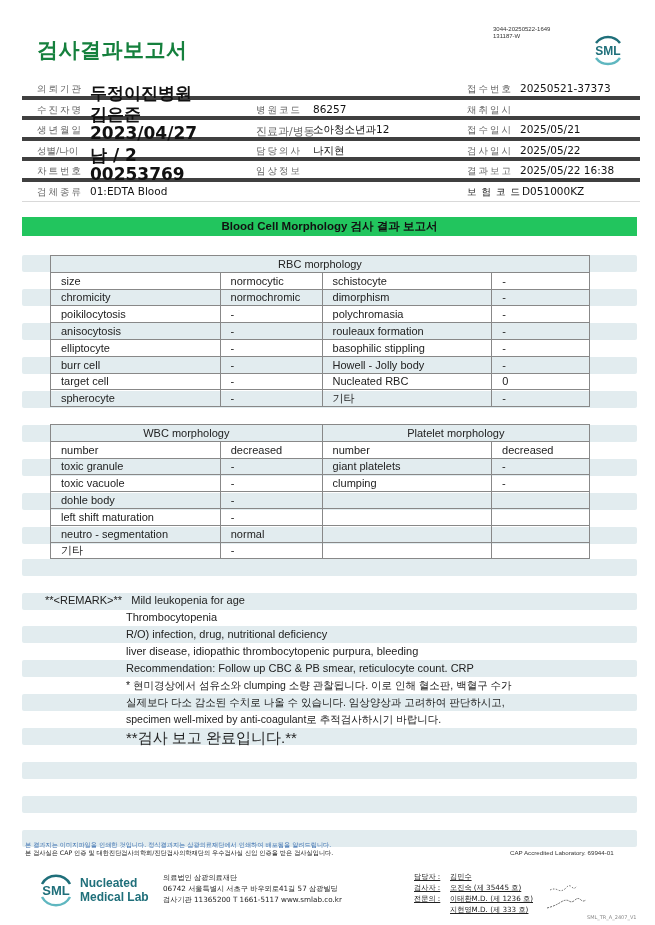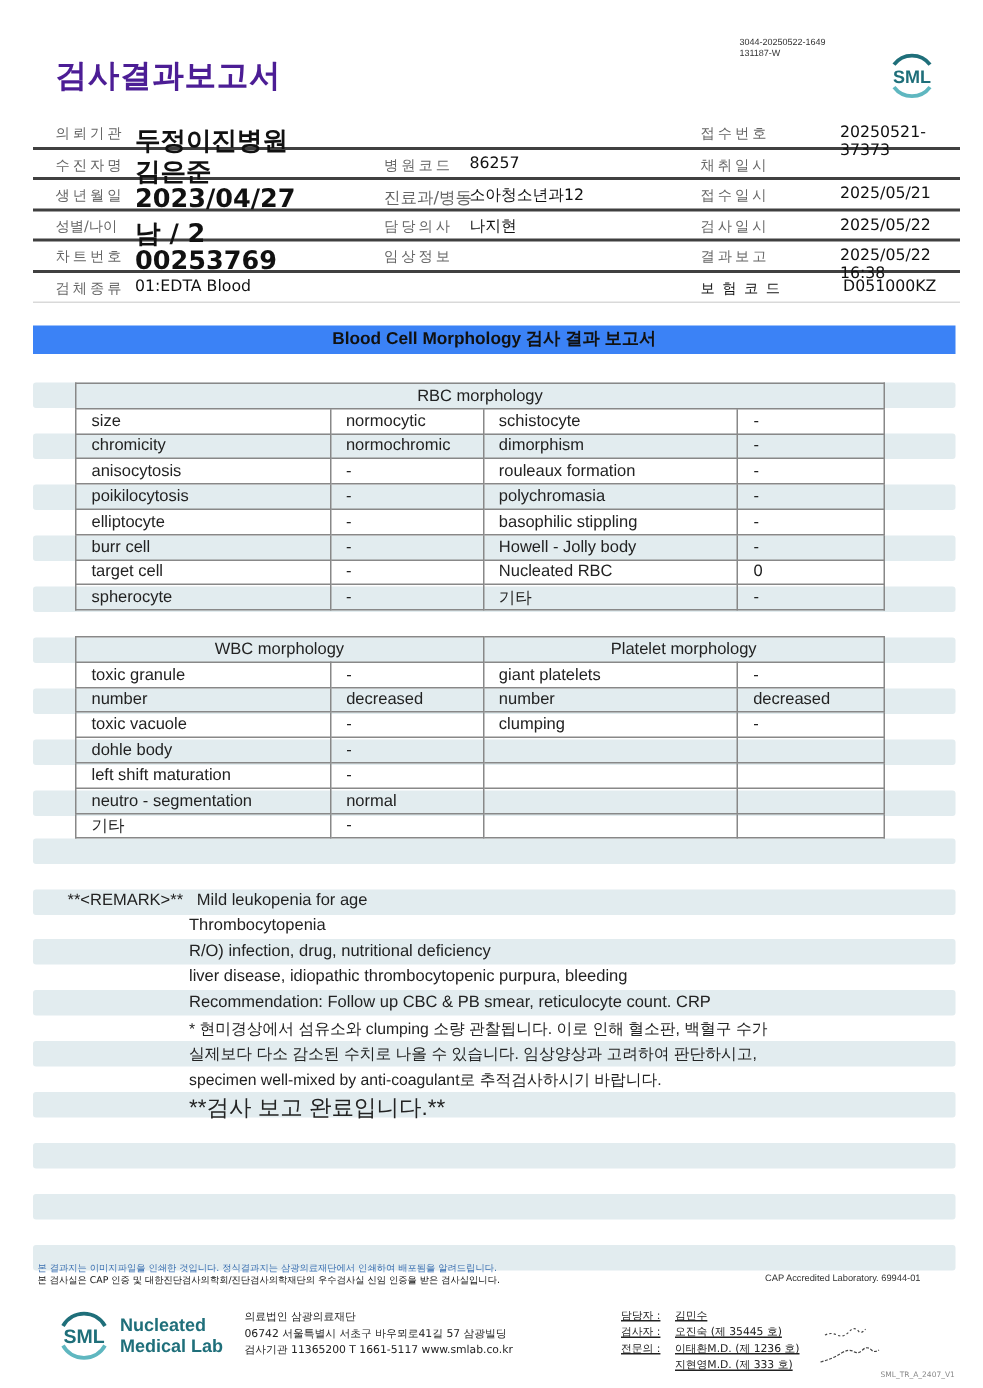--- a/index.html
+++ b/index.html
@@ -1,37 +1,37 @@
 <!DOCTYPE html>
 <html><head>
 <meta charset="utf-8">
 <style>
   * { box-sizing: border-box; margin: 0; padding: 0; }
   html, body { width: 655px; height: 925px; background: #ffffff; overflow: hidden; }
   body { position: relative; font-family: "DejaVu Sans", "Liberation Sans", sans-serif; color: #222; font-size: 10.5px; }
 
-  .title { position: absolute; left: 37px; top: 36px; font-size: 21px; font-weight: bold; color: #4c1d95; letter-spacing: 0.5px; }
+  .title { position: absolute; left: 37px; top: 36px; font-size: 21px; font-weight: bold; color: #15803d; letter-spacing: 0.5px; }
   .doc-id { position: absolute; left: 493px; top: 26px; font-size: 6px; line-height: 7px; color: #333; font-family: "Liberation Sans", sans-serif; }
   .logo-top { position: absolute; left: 588px; top: 30px; width: 40px; height: 40px; }
 
   
   .info { position: absolute; left: 22px; top: 79px; width: 618px; }
-  .info-row { position: relative; height: 20.5px; border-bottom: 2px solid #404040; }
+  .info-row { position: relative; height: 20.5px; border-bottom: 4px solid #404040; }
   .info-row:last-child { border-bottom: 1px solid #d9d9d9; }
   .lbl { position: absolute; top: 4px; font-size: 9.5px; color: #666; letter-spacing: 2px; }
   .val { position: absolute; top: 3px; font-size: 10.5px; color: #111; }
   .val.bold { font-weight: bold; font-size: 17px; }
   .c1l { left: 15px; } .c1v { left: 68px; }
   .c2l { left: 234px; } .c2v { left: 291px; }
-  .c3l { left: 445px; } .c3v { left: 498px; margin-left: 40px; }
+  .c3l { left: 445px; } .c3v { left: 498px; }
 
   
   .band { position: absolute; left: 22px; width: 615px; height: 17px; background: #e2ecef; border-radius: 2px; }
 
-  .section-title { position: absolute; left: 22px; top: 217px; width: 615px; height: 19px; background: #3b82f6; text-align: center; font-weight: bold; font-size: 11.5px; line-height: 19px; color: #111; font-family: "Liberation Sans", sans-serif; }
+  .section-title { position: absolute; left: 22px; top: 217px; width: 615px; height: 19px; background: #22c55e; text-align: center; font-weight: bold; font-size: 11.5px; line-height: 19px; color: #111; font-family: "Liberation Sans", sans-serif; }
 
   table.morph { position: absolute; left: 50px; border-collapse: collapse; font-family: "Liberation Sans", sans-serif; font-size: 11px; color: #222; }
   table.morph td, table.morph th { border: 1px solid #888; height: 16.8px; padding: 0 10px; font-weight: normal; text-align: left; white-space: nowrap; }
   table.morph th { text-align: center; }
   table.morph tr:nth-child(even) td, table.morph tr:nth-child(odd) th { background: transparent; }
 
   .remark { position: absolute; left: 45px; font-family: "Liberation Sans", sans-serif; font-size: 11px; color: #222; white-space: nowrap; }
   .remark.indent { left: 126px; }
 
   .notice1 { position: absolute; left: 25px; top: 841px; font-size: 6.2px; color: #3a6fb0; white-space: nowrap; }
@@ -146,29 +146,29 @@
         <td>schistocyte</td>
         <td>-</td>
       </tr>
   <tr>
         <td>chromicity</td>
         <td>normochromic</td>
         <td>dimorphism</td>
         <td>-</td>
       </tr>
   <tr>
+        <td>poikilocytosis</td>
+        <td>-</td>
+        <td>polychromasia</td>
+        <td>-</td>
+      </tr>
+  <tr>
         <td>anisocytosis</td>
         <td>-</td>
         <td>rouleaux formation</td>
-        <td>-</td>
-      </tr>
-  <tr>
-        <td>poikilocytosis</td>
-        <td>-</td>
-        <td>polychromasia</td>
         <td>-</td>
       </tr>
   <tr>
         <td>elliptocyte</td>
         <td>-</td>
         <td>basophilic stippling</td>
         <td>-</td>
       </tr>
   <tr>
         <td>burr cell</td>
@@ -197,30 +197,30 @@
       <col style="width:102px">
       <col style="width:170px">
       <col style="width:98px">
     </colgroup>
   <tbody>
       <tr>
     <th colspan="2">WBC morphology</th>
     <th colspan="2">Platelet morphology</th>
   </tr>
   <tr>
-        <td>toxic granule</td>
-        <td>-</td>
-        <td>giant platelets</td>
-        <td>-</td>
-      </tr>
-  <tr>
         <td>number</td>
         <td>decreased</td>
         <td>number</td>
         <td>decreased</td>
+      </tr>
+  <tr>
+        <td>toxic granule</td>
+        <td>-</td>
+        <td>giant platelets</td>
+        <td>-</td>
       </tr>
   <tr>
         <td>toxic vacuole</td>
         <td>-</td>
         <td>clumping</td>
         <td>-</td>
       </tr>
   <tr>
         <td>dohle body</td>
         <td>-</td>

